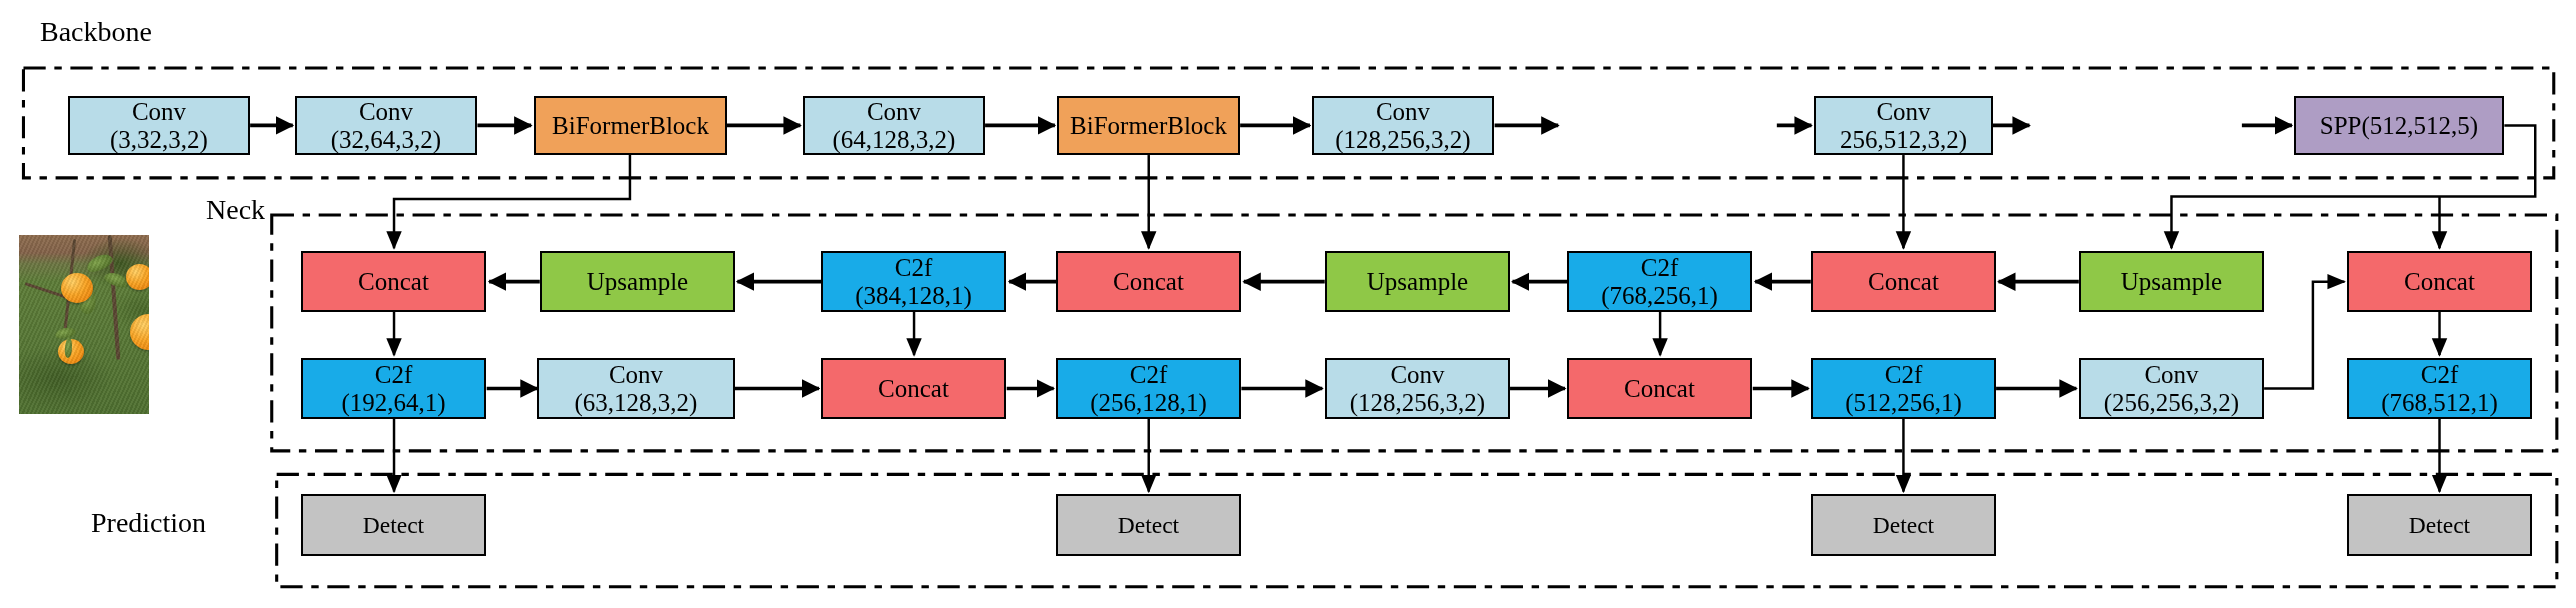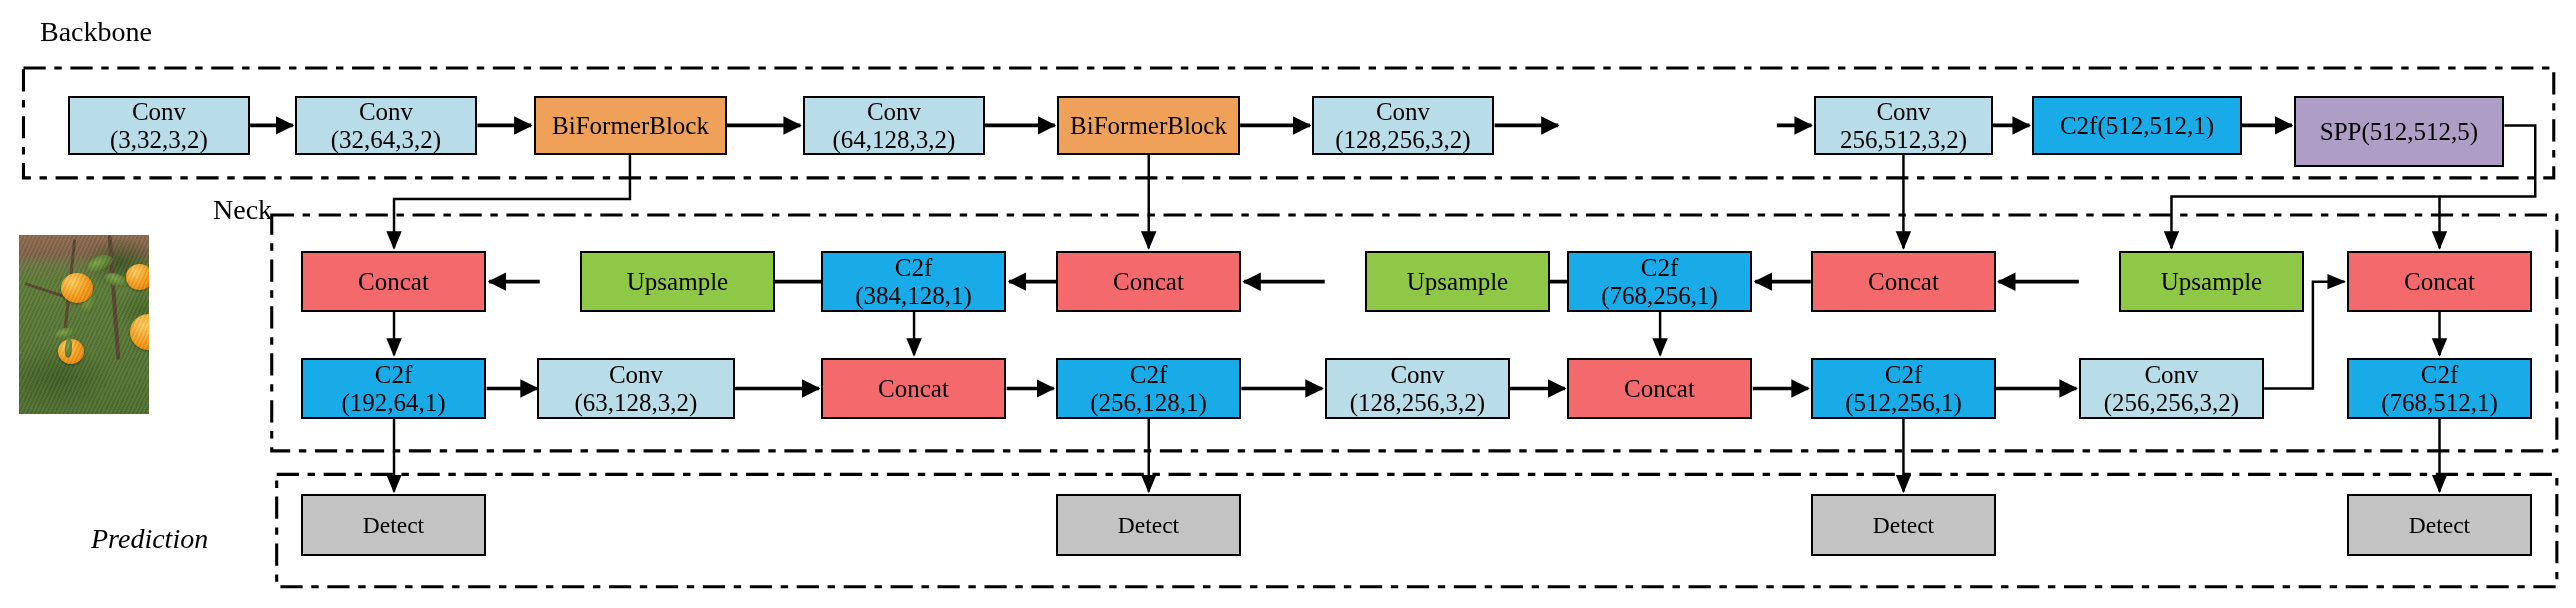--- a/index.html
+++ b/index.html
@@ -11,21 +11,21 @@
   .sect{fill:none;stroke:#000;stroke-width:5;stroke-dasharray:36 14 12 14;}
   .sect-label{position:absolute;font-size:28px;line-height:1.1;white-space:nowrap;}
   .node{position:absolute;border:2.5px solid #000;box-sizing:border-box;display:flex;
         flex-direction:column;align-items:center;justify-content:center;text-align:center;}
   .node .l1,.node .l2{font-size:25px;line-height:1.12;white-space:nowrap;}
   .conv{background:var(--conv,#b8dce8);}
   .biformer{background:var(--biformer,#f0a159);}
   .c2f{background:var(--c2f,#18abe8);}
   .spp{background:var(--spp,#ae9dc4);}
   .concat{background:var(--concat,#f4696b);}
-  .upsample{background:var(--upsample,#8fc847);margin-left:40px;}
+  .upsample{background:var(--upsample,#8fc847);}
   .detect{background:var(--detect,#c3c3c3);}
   .detect .l1{font-size:23.5px;}
   
   .photo{position:absolute;left:18.5px;top:235px;width:130px;height:179px;overflow:hidden;
          background:
            radial-gradient(ellipse 56px 37px at 78% 16%, rgba(58,84,30,.9) 0%, rgba(58,84,30,0) 70%),
            radial-gradient(ellipse 43px 31px at 95% 42%, rgba(70,100,38,.8) 0%, rgba(70,100,38,0) 70%),
            radial-gradient(ellipse 74px 43px at 30% 80%, rgba(52,78,28,.55) 0%, rgba(52,78,28,0) 75%),
            linear-gradient(180deg,#8e6c4e 0%,#84634a 10%,#6d7643 16%,#5d7d38 26%,#587836 55%,#4f7030 100%);}
   .photo::after{content:"";position:absolute;inset:0;
@@ -95,22 +95,22 @@
 
     <path class="w4" d="M3666 629 H3745 V456 H3796" marker-end="url(#mB)"></path>
 
     <path class="w4" d="M638 678 V796" marker-end="url(#mB)"></path>
     <path class="w4" d="M1860 678 V796" marker-end="url(#mB)"></path>
     <path class="w4" d="M3082 678 V796" marker-end="url(#mB)"></path>
     <path class="w4" d="M3950 678 V796" marker-end="url(#mB)"></path>
   </svg>
 
   <div class="sect-label" style="left:40px;top:17.3px;">Backbone</div>
-  <div class="sect-label" style="left:213px;top:195px;text-align:right;">Neck</div>
-  <div class="sect-label" style="left:91px;top:524px;font-style:italic;">Prediction</div>
+  <div class="sect-label" style="left:206px;top:195px;text-align:right;">Neck</div>
+  <div class="sect-label" style="left:91px;top:508px;">Prediction</div>
 
   <div class="photo">
     <div class="branch" style="left:38%;top:2%;width:3.1px;height:55%;transform:rotate(6deg);"></div>
     <div class="branch" style="left:72%;top:0%;width:3.7px;height:70%;transform:rotate(-4deg);"></div>
     <div class="branch" style="left:4%;top:30%;width:34%;height:3.1px;transform:rotate(18deg);"></div>
     <div class="leaf" style="left:52%;top:12%;width:27px;height:13.6px;transform:rotate(-25deg);"></div>
     <div class="leaf" style="left:66%;top:22%;width:25px;height:12.4px;transform:rotate(20deg);"></div>
     <div class="leaf" style="left:47%;top:30%;width:16px;height:25px;transform:rotate(8deg);"></div>
     <div class="leaf" style="left:28%;top:52%;width:21px;height:10px;transform:rotate(-12deg);"></div>
     <div class="orange" style="left:33%;top:21%;width:32px;height:30px;"></div>
@@ -139,24 +139,21 @@
     <div class="l1">BiFormerBlock</div>
   </div>
   <div class="node conv" style="left:1312px;top:96px;width:182px;height:59px">
     <div class="l1">Conv</div>
     <div class="l2">(128,256,3,2)</div>
   </div>
   <div class="node conv" style="left:1814px;top:96px;width:179px;height:59px">
     <div class="l1">Conv</div>
     <div class="l2">256,512,3,2)</div>
   </div>
-  <div class="node c2f" style="left:2032px;top:96px;width:210px;height:59px">
-    <div class="l1">C2f(512,512,1)</div>
-  </div>
-  <div class="node spp" style="left:2294px;top:96px;width:210px;height:71px">
+  <div class="node spp" style="left:2294px;top:96px;width:210px;height:59px">
     <div class="l1">SPP(512,512,5)</div>
   </div>
 
   <div class="node concat" style="left:301px;top:251px;width:185px;height:61px">
     <div class="l1">Concat</div>
   </div>
   <div class="node upsample" style="left:540px;top:251px;width:195px;height:61px">
     <div class="l1">Upsample</div>
   </div>
   <div class="node c2f" style="left:821px;top:251px;width:185px;height:61px">

